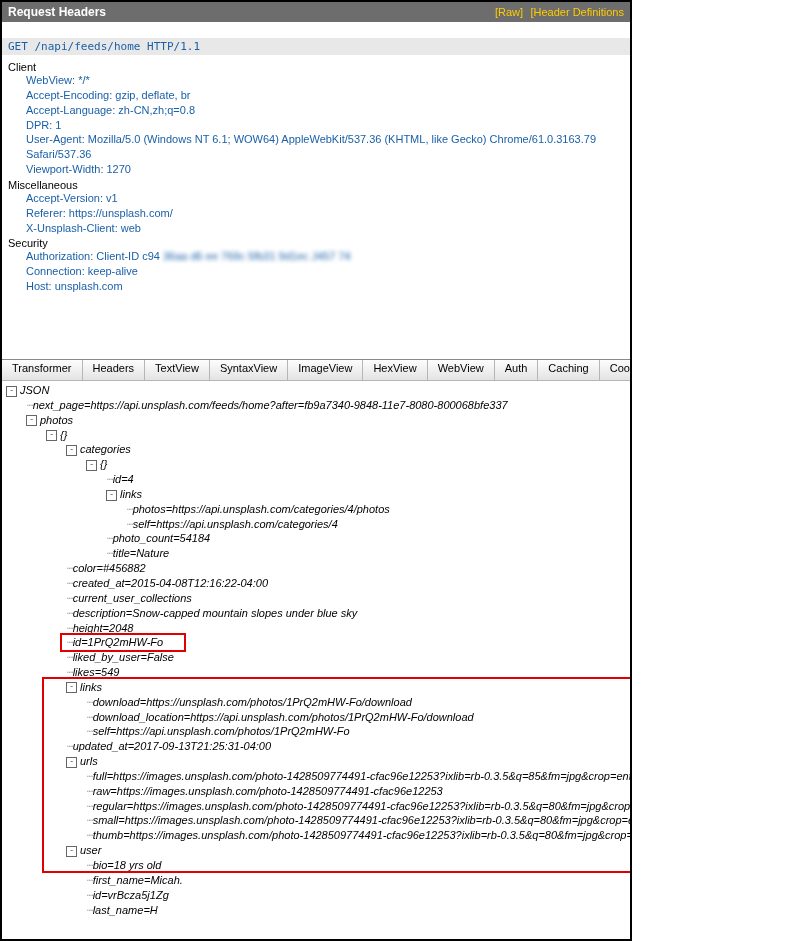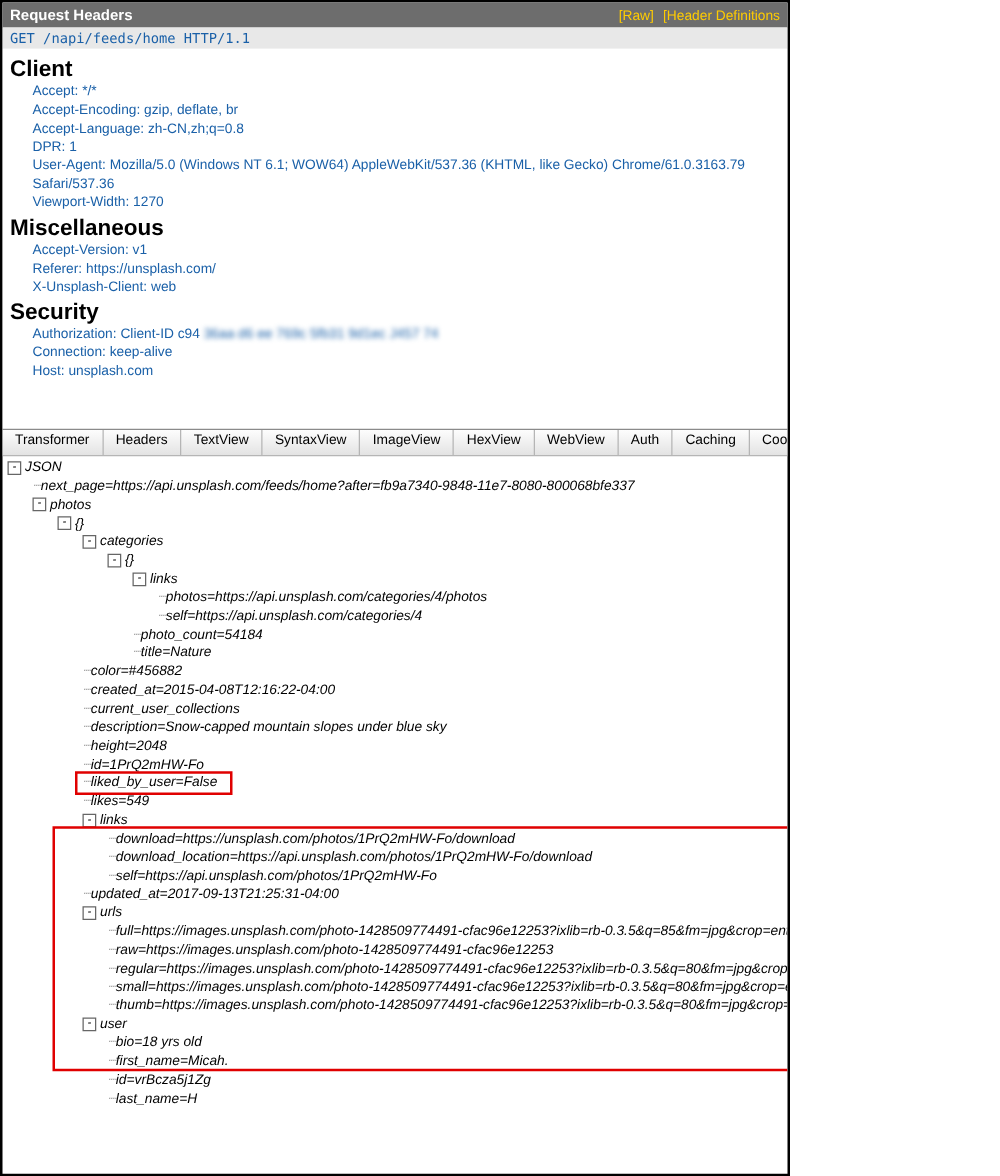--- a/index.html
+++ b/index.html
@@ -1,22 +1,22 @@
 <!DOCTYPE html>
 <html><head>
 <meta charset="utf-8">
 <style>
   html,body{margin:0;padding:0;font-family:Tahoma,Verdana,sans-serif;font-size:11px;color:#000;background:#fff;}
   .frame{width:632px;height:941px;border:2px solid #000;box-sizing:border-box;overflow:hidden;position:relative;}
   
   .req-header-bar{background:#6d6d6d;color:#fff;font-weight:bold;font-size:12px;padding:3px 6px;display:flex;justify-content:space-between;align-items:center;}
   .req-header-bar .links span{color:#ffcc00;font-weight:normal;font-size:11px;margin-left:4px;}
-  .req-line{background:#e8e8e8;color:#1a60a8;padding:2px 6px;font-family:Consolas,monospace;font-size:11px;}
+  .req-line{background:#e8e8e8;color:#1a60a8;padding:2px 6px;font-family:Consolas,monospace;font-size:11px;margin-top:16px;}
   .req-body{background:#fff;padding:4px 6px 10px 6px;height:290px;overflow:hidden;}
-  .grp{font-weight:bold;font-size:18px;color:#000;margin-top:2px;}
+  .grp{font-weight:normal;font-size:11px;color:#000;margin-top:2px;}
   .kv{margin-left:18px;color:#1a60a8;line-height:1.35;}
   .blur{color:#1a60a8;filter:blur(2px);-webkit-filter:blur(2px);}
   
   .tabbar{border-top:1px solid #8a8a8a;border-bottom:1px solid #b5b5b5;background:linear-gradient(#fdfdfd,#e3e3e3);display:flex;align-items:stretch;height:20px;font-size:11px;}
   .tab{padding:2px 10px;border-right:1px solid #b5b5b5;color:#000;white-space:nowrap;}
   .tab.sel{background:#fff;font-weight:bold;text-decoration:underline;}
   .tab:first-child{border-left:none;}
   
   .tree{padding:2px 4px;font-family:Tahoma,sans-serif;font-size:11px;color:#000;line-height:1.35;overflow:hidden;}
   .row{white-space:nowrap;position:relative;font-style:italic;}
@@ -34,21 +34,21 @@
   <span>Request Headers</span>
   <span class="links">
     <span>[Raw]</span>
     <span>[Header Definitions</span>
   </span>
 </div>
 <div class="req-line">GET /napi/feeds/home HTTP/1.1</div>
 
 <div class="req-body">
   <div class="grp">Client</div>
-  <div class="kv">Accept: */*</div>
+  <div class="kv">WebView: */*</div>
   <div class="kv">Accept-Encoding: gzip, deflate, br</div>
   <div class="kv">Accept-Language: zh-CN,zh;q=0.8</div>
   <div class="kv">DPR: 1</div>
   <div class="kv">User-Agent: Mozilla/5.0 (Windows NT 6.1; WOW64) AppleWebKit/537.36 (KHTML, like Gecko) Chrome/61.0.3163.79 Safari/537.36</div>
   <div class="kv">Viewport-Width: 1270</div>
 
   <div class="grp">Miscellaneous</div>
   <div class="kv">Accept-Version: v1</div>
   <div class="kv">Referer: https://unsplash.com/</div>
   <div class="kv">X-Unsplash-Client: web</div>
@@ -78,20 +78,21 @@
   <div class="tab">XML</div>
 </div>
 
 <div class="tree" style="position:relative;">
   <div class="row" style="padding-left:0px"><span class="sq">-</span><span>JSON</span></div>
   <div class="row" style="padding-left:20px"><span class="dots">┈</span><span>next_page=https://api.unsplash.com/feeds/home?after=fb9a7340-9848-11e7-8080-800068bfe337</span></div>
   <div class="row" style="padding-left:20px"><span class="sq">-</span><span>photos</span></div>
   <div class="row" style="padding-left:40px"><span class="sq">-</span><span>{}</span></div>
   <div class="row" style="padding-left:60px"><span class="sq">-</span><span>categories</span></div>
   <div class="row" style="padding-left:80px"><span class="sq">-</span><span>{}</span></div>
+  <div class="row" style="padding-left:100px"><span class="dots">┈</span><span>id=4</span></div>
   <div class="row" style="padding-left:100px"><span class="sq">-</span><span>links</span></div>
   <div class="row" style="padding-left:120px"><span class="dots">┈</span><span>photos=https://api.unsplash.com/categories/4/photos</span></div>
   <div class="row" style="padding-left:120px"><span class="dots">┈</span><span>self=https://api.unsplash.com/categories/4</span></div>
   <div class="row" style="padding-left:100px"><span class="dots">┈</span><span>photo_count=54184</span></div>
   <div class="row" style="padding-left:100px"><span class="dots">┈</span><span>title=Nature</span></div>
   <div class="row" style="padding-left:60px"><span class="dots">┈</span><span>color=#456882</span></div>
   <div class="row" style="padding-left:60px"><span class="dots">┈</span><span>created_at=2015-04-08T12:16:22-04:00</span></div>
   <div class="row" style="padding-left:60px"><span class="dots">┈</span><span>current_user_collections</span></div>
   <div class="row" style="padding-left:60px"><span class="dots">┈</span><span>description=Snow-capped mountain slopes under blue sky</span></div>
   <div class="row" style="padding-left:60px"><span class="dots">┈</span><span>height=2048</span></div>

